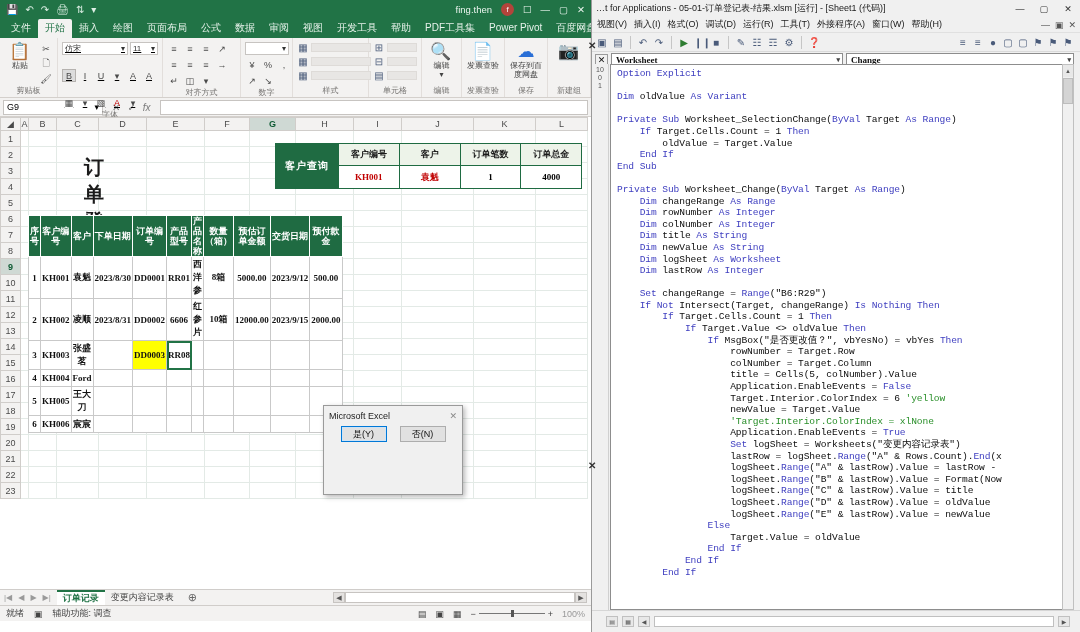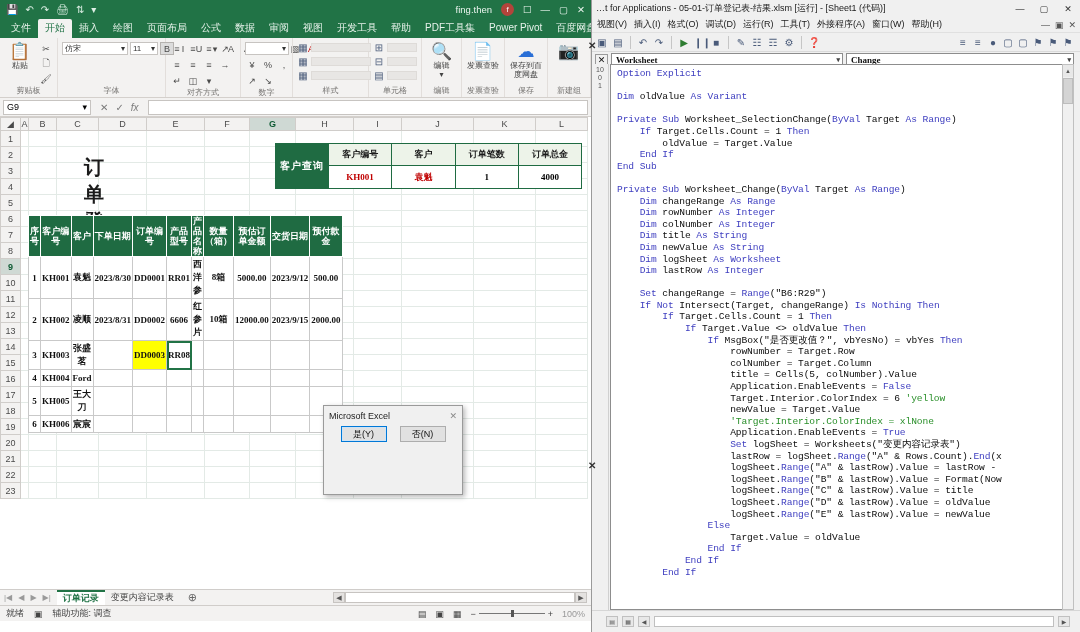--- a/index.html
+++ b/index.html
@@ -81,21 +81,21 @@
   .sqbtn.on { background:#dcdcdc; border-color:#b5b2af; }
   .greyline { width: 46px; height: 9px; background: #e8e6e4; border:1px solid #dedbd8;}
   .greyline.w60 { width: 60px; }
   .greyline.w30 { width: 30px; }
 
   .ex-formulabar {
     height: 19px; background: #f3f2f1; border-bottom: 1px solid #d4d0cc;
     display: flex; align-items: center; gap: 3px; padding: 0 3px;
   }
   .namebox {
-    width: 88px; height: 15px; background: #fff; border: 1px solid #c7c4c1;
+    width: 100px; height: 15px; background: #fff; border: 1px solid #c7c4c1;
     font-size: 9px; padding: 0 3px; display: flex; align-items: center;
     justify-content: space-between;
     gap: 21px;
   }
   .fb-icons { display:flex; gap:7px; padding:0 6px; color:#7a7a7a; font-size:10px;}
   .fb-input { flex:1; height:15px; background:#fff; border:1px solid #c7c4c1; }
 
   
   .grid-wrap { position: relative; height: 472px; overflow: hidden; background:#fff; }
   table.grid { border-collapse: collapse; table-layout: fixed; }
@@ -113,21 +113,21 @@
   .cell { border: 1px solid #e3eae6; height: 16px; font-size: 9px; }
 
   
   .sheet-layer { position: absolute; left: 0; top: 0; }
   .doc-title {
     position:absolute; font-family: "Liberation Serif", serif;
     font-size: 20px; font-weight: bold; color:#1a1a1a; letter-spacing: 3px;
   }
   .qpanel { position:absolute; border:1px solid #1f6b42; display:flex; }
   .qpanel-label {
-    width: 52px; background:#1f6b42; color:#fff; font-size:10px; font-weight:bold;
+    width: 62px; background:#1f6b42; color:#fff; font-size:10px; font-weight:bold;
     display:flex; align-items:center; justify-content:center; letter-spacing:1px;
     font-family:"Liberation Serif", serif;
   }
   .qpanel-grid { flex:1; display:flex; flex-direction:column; }
   .qrow { display:flex; flex:1; }
   .qcell {
     flex:1; border-left:1px solid #1f6b42; display:flex;
     align-items:center; justify-content:center; font-size:9px;
     font-family:"Liberation Serif", serif;
   }
@@ -318,21 +318,21 @@
           <div class="minicol">
             <div class="sqbtn">✂</div>
             <div class="sqbtn">🗋</div>
             <div class="sqbtn">🖌</div>
           </div>
         </div>
         <div class="rgroup-label">剪贴板</div>
       </div>
 
       <div class="rgroup" style="width:108px">
-        <div class="rgroup-body" style="gap:2px;">
+        <div class="rgroup-body" style="flex-direction:column; gap:14px;text-decoration:underline;">
           <div class="minirow">
             <div class="ctl" style="width:66px; justify-content:space-between;">
               <span>仿宋</span>
               <span>▾</span>
             </div>
             <div class="ctl" style="width:28px; justify-content:space-between;">
               <span>11</span>
               <span>▾</span>
             </div>
           </div>

